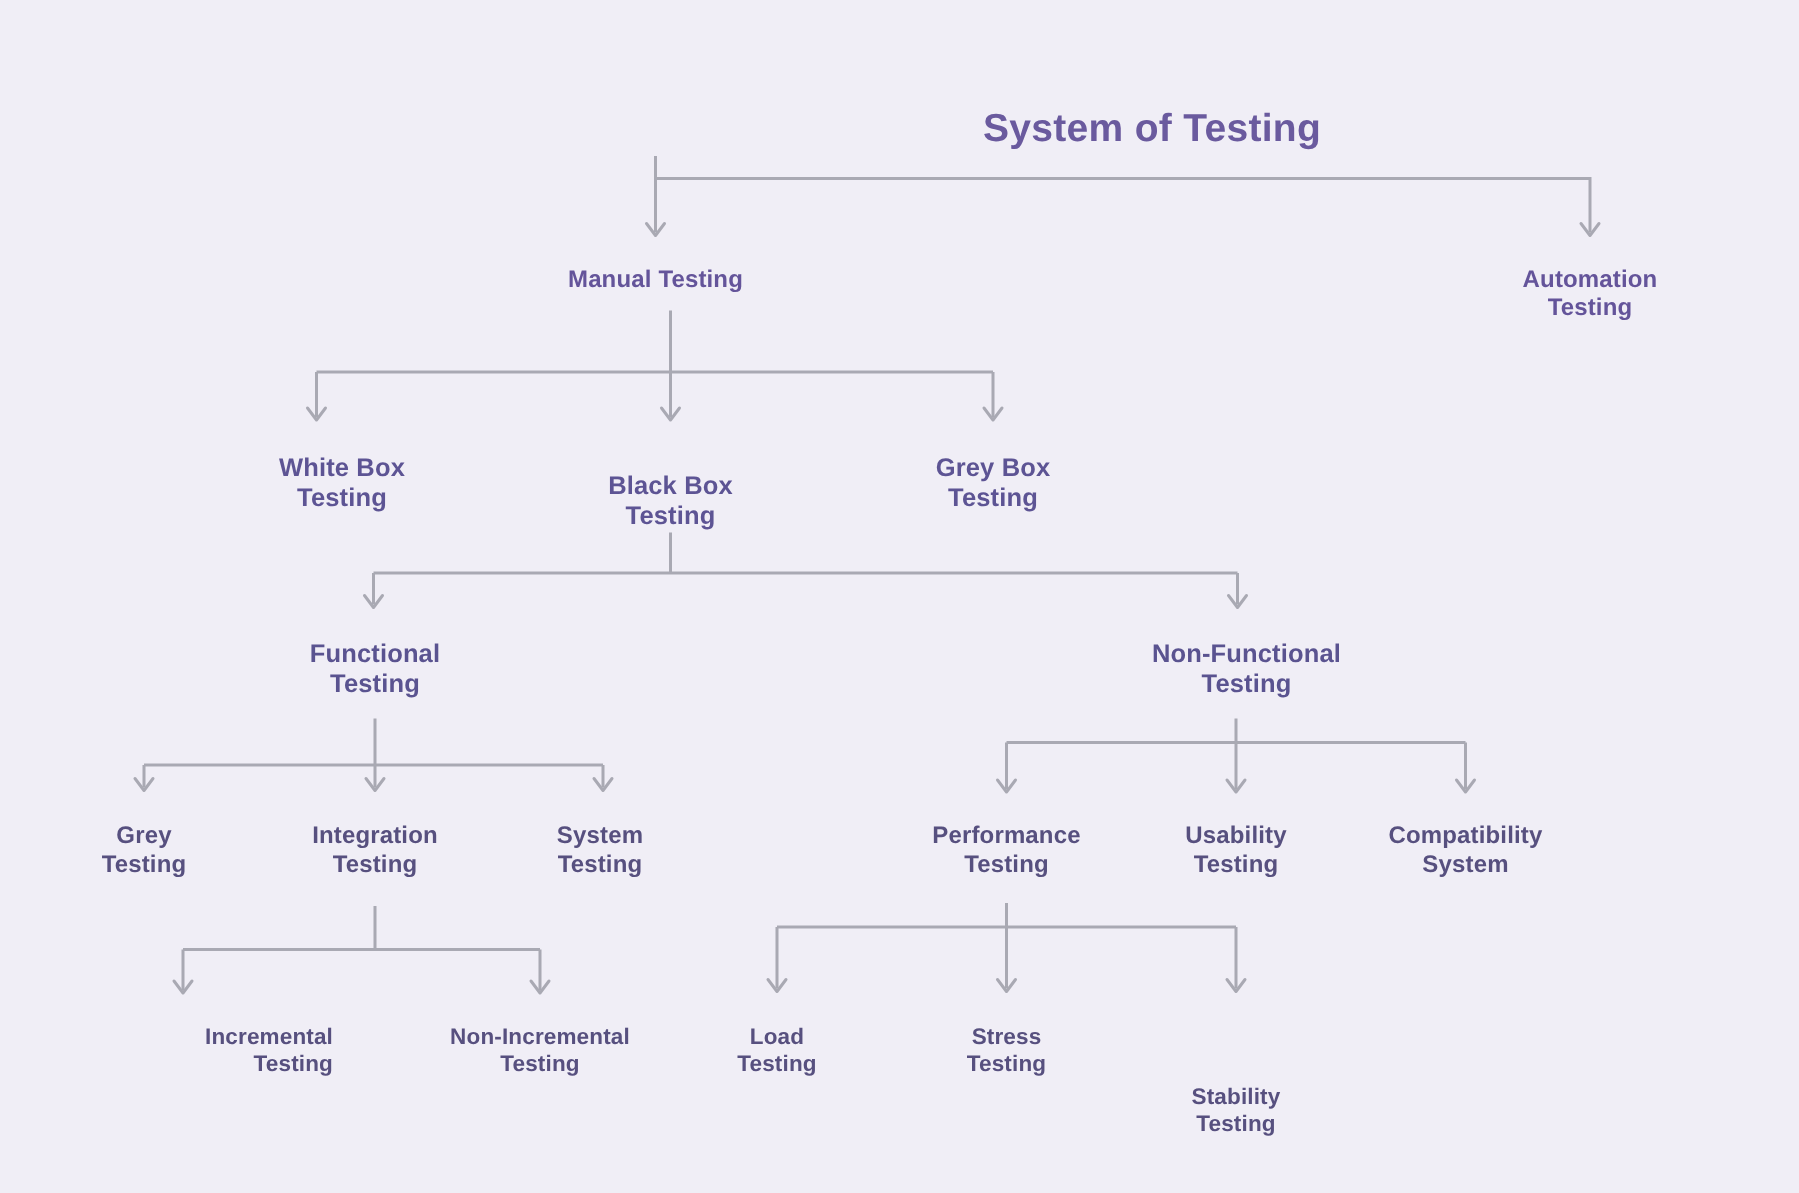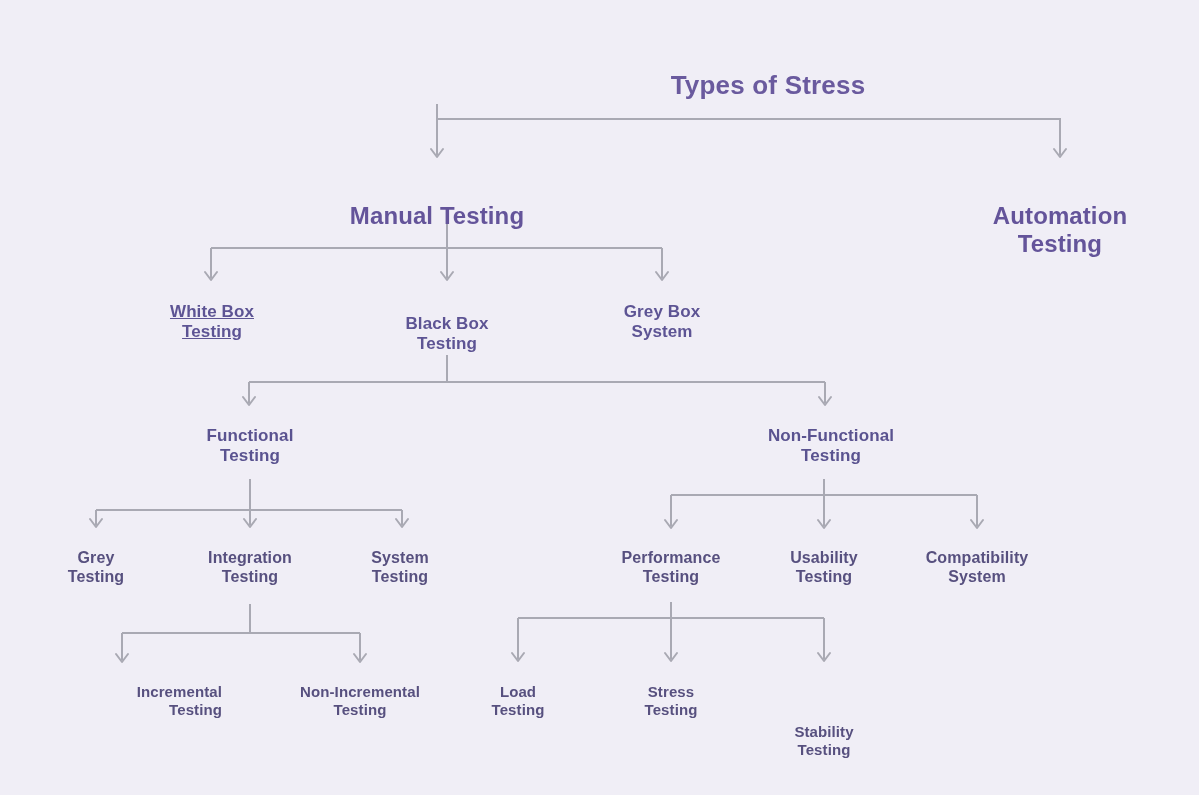--- a/index.html
+++ b/index.html
@@ -31,23 +31,22 @@
     white-space: pre-line;
     transform: translateX(-50%);
     letter-spacing: 0.1px;
   }
   .node.title {
     font-size: 26px;
     color: #6a5a9e;
     letter-spacing: 0.2px;
   }
   .node.lvl1 {
-    font-size: 24px;
+    font-size: 16px;
     color: #64549a;
-    margin-top: 24px;
   }
   .node.lvl2 {
     font-size: 17px;
     color: #5d5494;
   }
   .node.lvl3 {
     font-size: 17px;
     color: #5a5390;
   }
   .node.lvl4 {
@@ -132,32 +131,32 @@
         <path d="M671,618 L671,659"></path>
         <path d="M824,618 L824,659"></path>
         <path d="M512,653 L518,661 L524,653" stroke-linecap="round" stroke-linejoin="round"></path>
         <path d="M665,653 L671,661 L677,653" stroke-linecap="round" stroke-linejoin="round"></path>
         <path d="M818,653 L824,661 L830,653" stroke-linecap="round" stroke-linejoin="round"></path>
       </g>
 
     </g>
   </svg>
 
-  <div class="node title" style="left: 768px; top: 70px; width: 420px; color: rgb(106, 90, 158);">Types of Stress</div>
+  <div class="node title" style="left: 768px; top: 70px; width: 420px; color: rgb(106, 90, 158);">System of Testing</div>
 
   <div class="node lvl1" style="left:437px; top:178px; width:320px;">Manual Testing</div>
   <div class="node lvl1" style="left:1060px; top:178px; width:240px;">Automation
 Testing</div>
 
-  <div class="node lvl2" style="left:212px; top:302px; width:200px;text-decoration:underline;">White Box
+  <div class="node lvl2" style="left:228px; top:302px; width:200px;">White Box
 Testing</div>
   <div class="node lvl2" style="left:447px; top:302px; width:200px;margin-top:12px;">Black Box
 Testing</div>
   <div class="node lvl2" style="left:662px; top:302px; width:200px;">Grey Box
-System</div>
+Testing</div>
 
   <div class="node lvl3" style="left:250px; top:426px; width:230px;">Functional
 Testing</div>
   <div class="node lvl3" style="left:831px; top:426px; width:250px;">Non-Functional
 Testing</div>
 
   <div class="node lvl4" style="left:96px; top:549px; width:160px;">Grey
 Testing</div>
   <div class="node lvl4" style="left:250px; top:549px; width:190px;">Integration
 Testing</div>

